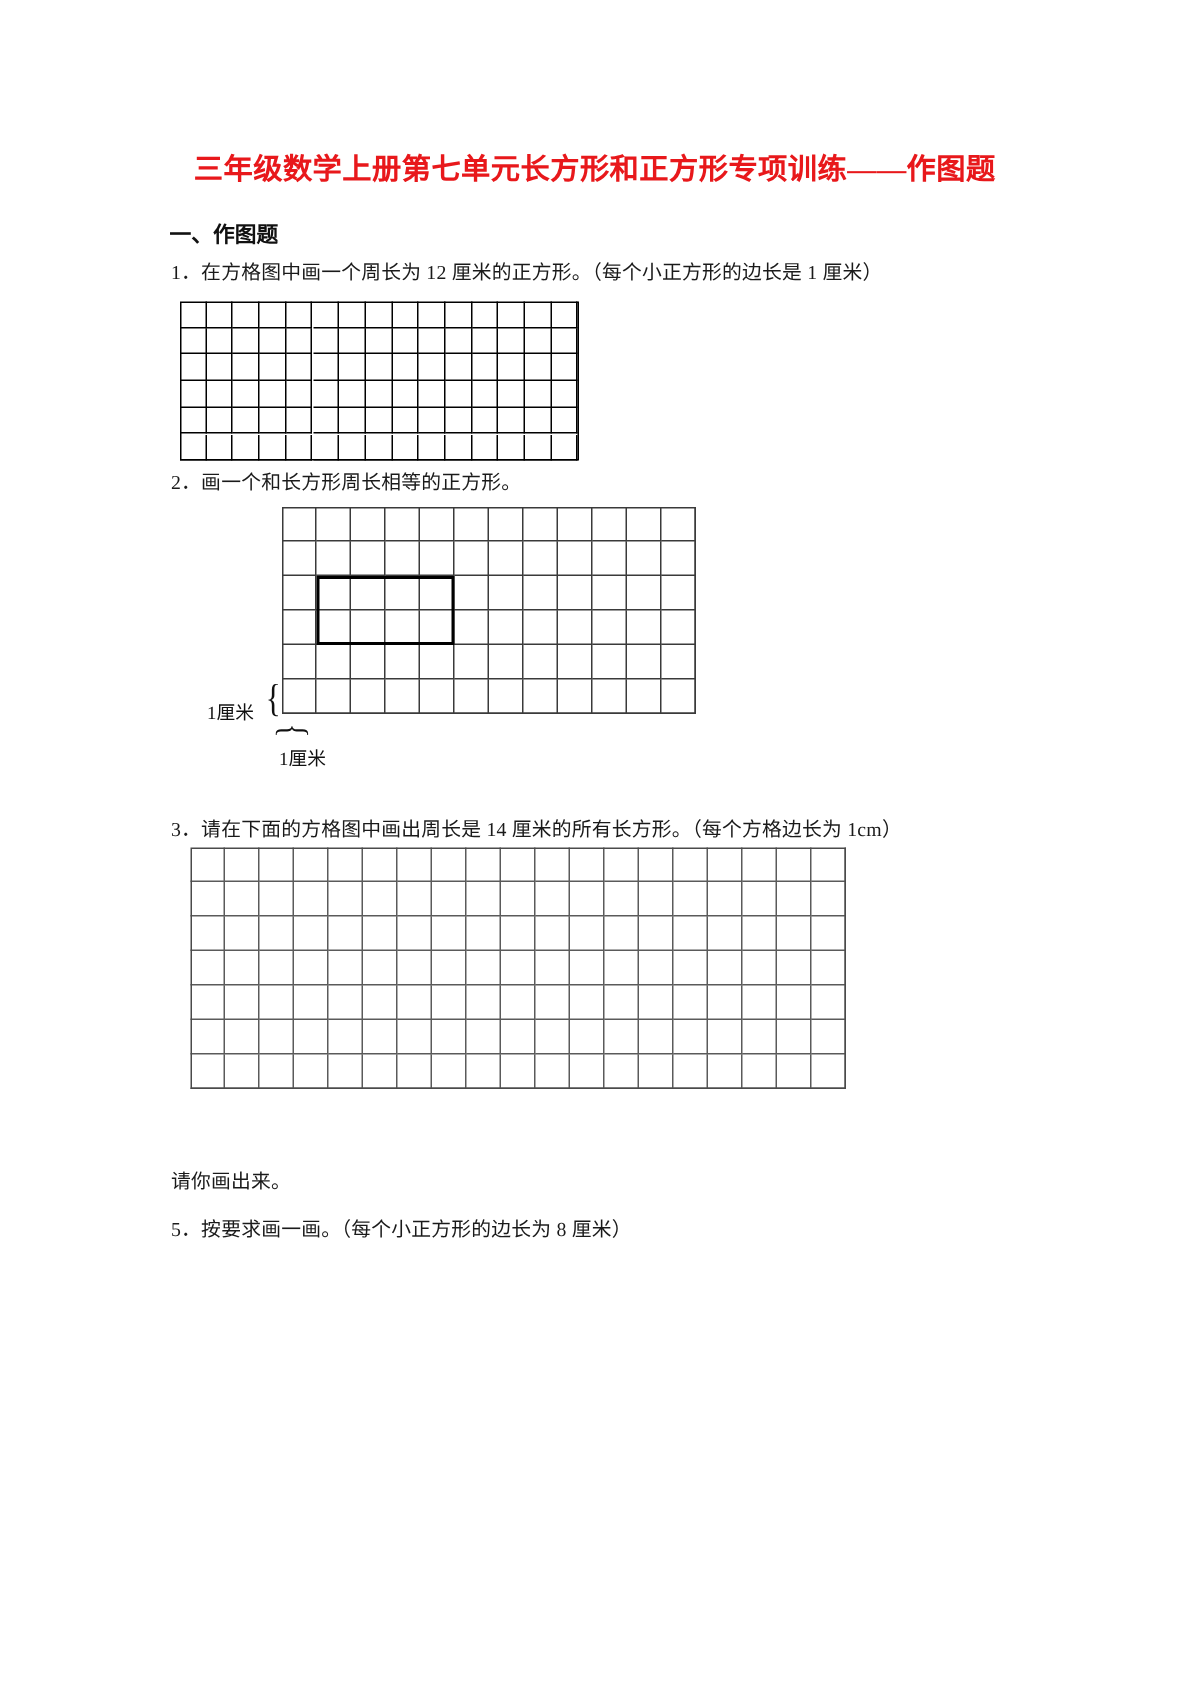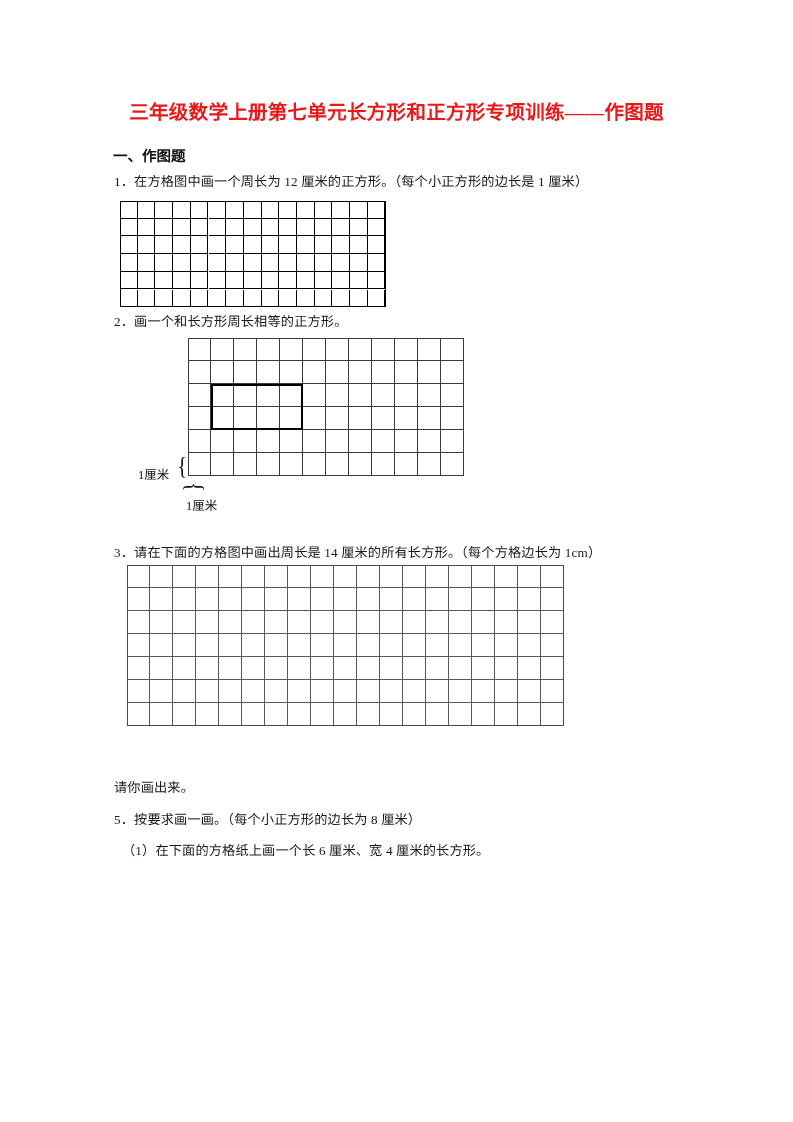--- a/index.html
+++ b/index.html
@@ -454,15 +454,14 @@
       <div class="gcell" style="left: 345px; top: 138px; width: 23px; height: 23px;"></div>
       <div class="gcell" style="left: 368px; top: 138px; width: 23px; height: 23px;"></div>
       <div class="gcell" style="left: 391px; top: 138px; width: 23px; height: 23px;"></div>
       <div class="gcell" style="left: 414px; top: 138px; width: 23px; height: 23px;"></div>
       <div class="gframe"></div>
     </div>
 
   <div class="qtext q4text-b">请你画出来。</div>
 
   <div class="qtext q5text">5．按要求画一画。（每个小正方形的边长为 8 厘米）</div>
-  <div class="qtext q5a">（1）在下面的方格纸上画一个长 6 厘米、宽 4 厘米的长方形。</div>
 
 </div>
 
 </body></html>

